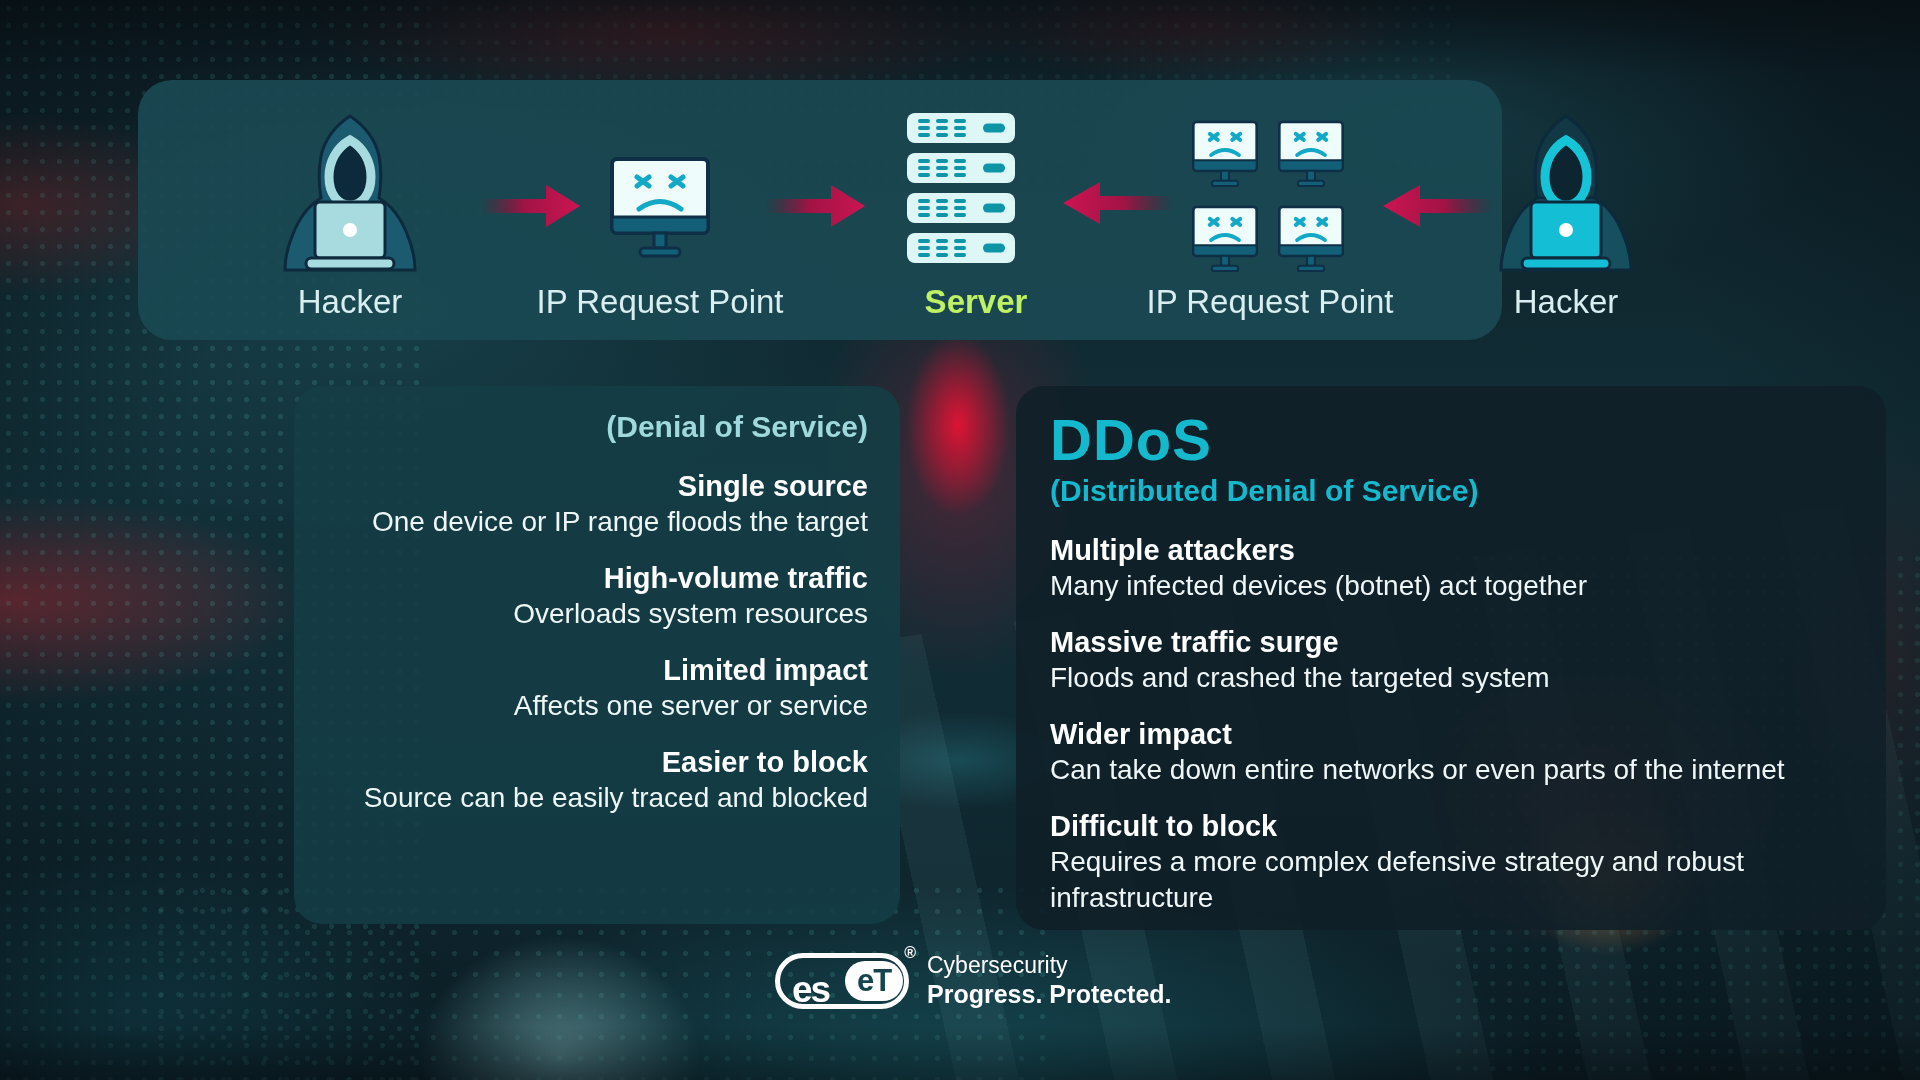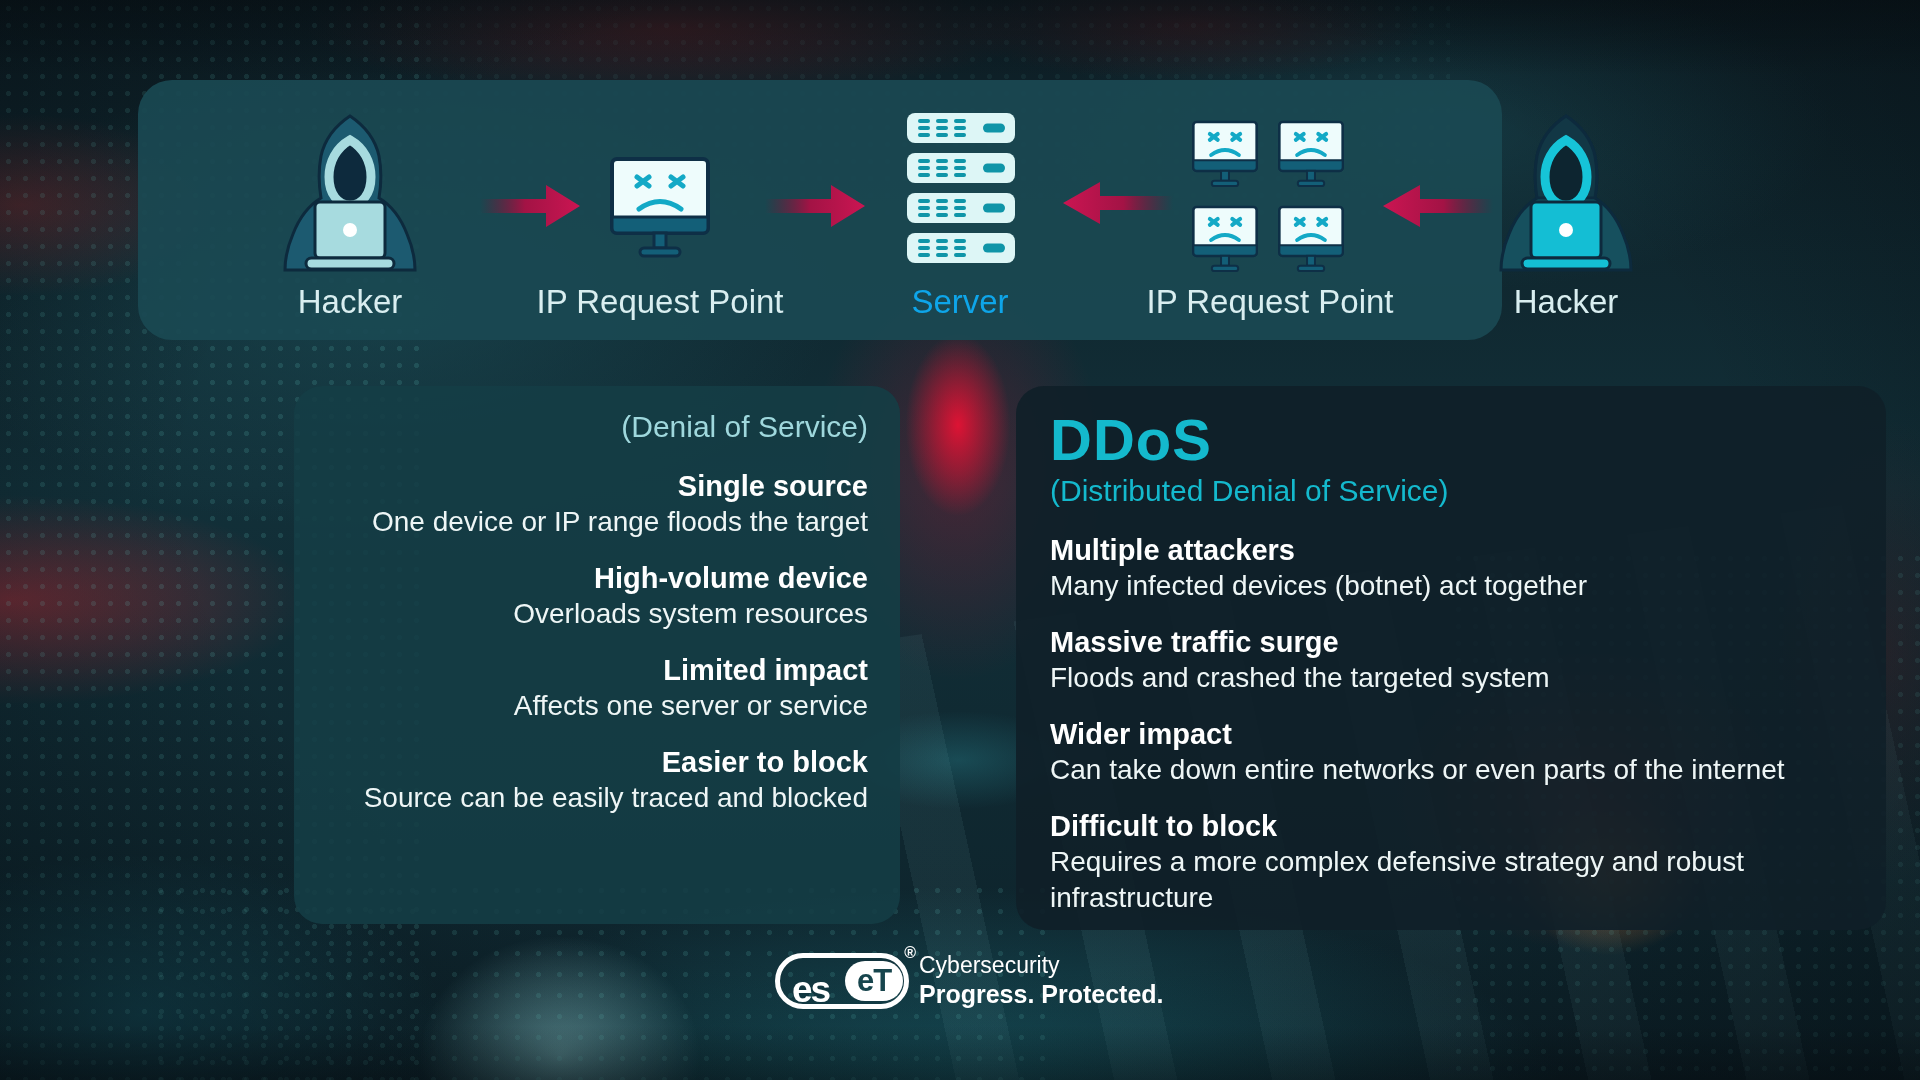--- a/index.html
+++ b/index.html
@@ -42,41 +42,41 @@
   .panel-top{left:138px;top:80px;width:1364px;height:260px;border-radius:34px;background:rgba(26,73,82,0.92);}
   .panel-dos{left:294px;top:386px;width:606px;height:538px;border-radius:28px;background:rgba(20,62,70,0.88);
              box-sizing:border-box;padding:22px 32px 0 20px;text-align:right;}
   .panel-ddos{left:1016px;top:386px;width:870px;height:544px;border-radius:28px;background:rgba(15,31,40,0.90);
              box-sizing:border-box;padding:22px 40px 0 34px;text-align:left;}
 
   
   .abs{position:absolute;}
   .flow-label{position:absolute;top:203px;transform:translateX(-50%);
     font-size:33px;color:#d9eef0;white-space:nowrap;}
-  .flow-label.bold{color:#0ea5e9;font-weight:normal;}
+  .flow-label.bold{color:#bef264;font-weight:bold;margin-left:16px;}
   .mon-grid{position:absolute;display:grid;grid-template-columns:66px 66px;gap:15px 20px;}
 
   
   .big-title{font-size:58px;font-weight:bold;line-height:64px;letter-spacing:1px;}
-  .sub-title{font-size:30px;font-weight:normal;line-height:38px;margin-bottom:22px;}
+  .sub-title{font-size:30px;font-weight:bold;line-height:38px;margin-bottom:22px;}
   .dos-color{color:#9fd8dd;}
   .ddos-color{color:#14b9cd;}
   .item{margin-bottom:20px;}
   .item-h{font-size:29px;font-weight:bold;color:#ffffff;line-height:36px;}
   .item-b{font-size:28px;color:#eef6f6;line-height:36px;}
 
   
   .footer{position:absolute;left:775px;top:952px;display:flex;align-items:center;}
   .stadium{position:relative;width:124px;height:46px;border:5px solid #ffffff;border-radius:30px;
            display:flex;align-items:center;justify-content:flex-end;}
   .es{position:absolute;left:12px;top:11px;color:#ffffff;font-weight:bold;font-size:37px;letter-spacing:-2px;}
   .etbox{background:#ffffff;color:#17454d;font-weight:bold;font-size:31px;letter-spacing:-1px;
          width:58px;height:40px;border-radius:20px;display:flex;align-items:center;justify-content:center;margin-right:1px;}
   .reg{position:absolute;top:-14px;right:-12px;font-size:16px;color:#ffffff;font-weight:bold;}
-  .tagline{margin-left:10px;color:#ffffff;}
+  .tagline{margin-left:18px;color:#ffffff;}
   .tag1{font-size:23px;line-height:27px;}
   .tag2{font-size:25px;font-weight:bold;line-height:30px;}
 </style>
 </head>
 <body>
 
 <div class="stage">
   <div class="bg"></div>
   <div class="dots dots-a"></div>
   <div class="dots dots-b"></div>
@@ -242,21 +242,21 @@
     <div class="flow-label" style="left:1428px;">Hacker</div>
   </div>
 
   <div class="panel panel-dos">
     <div class="sub-title dos-color">(Denial of Service)</div>
     <div class="item">
       <div class="item-h">Single source</div>
       <div class="item-b">One device or IP range floods the target</div>
     </div>
     <div class="item">
-      <div class="item-h">High-volume device</div>
+      <div class="item-h">High-volume traffic</div>
       <div class="item-b">Overloads system resources</div>
     </div>
     <div class="item">
       <div class="item-h">Limited impact</div>
       <div class="item-b">Affects one server or service</div>
     </div>
     <div class="item">
       <div class="item-h">Easier to block</div>
       <div class="item-b">Source can be easily traced and blocked</div>
     </div>

